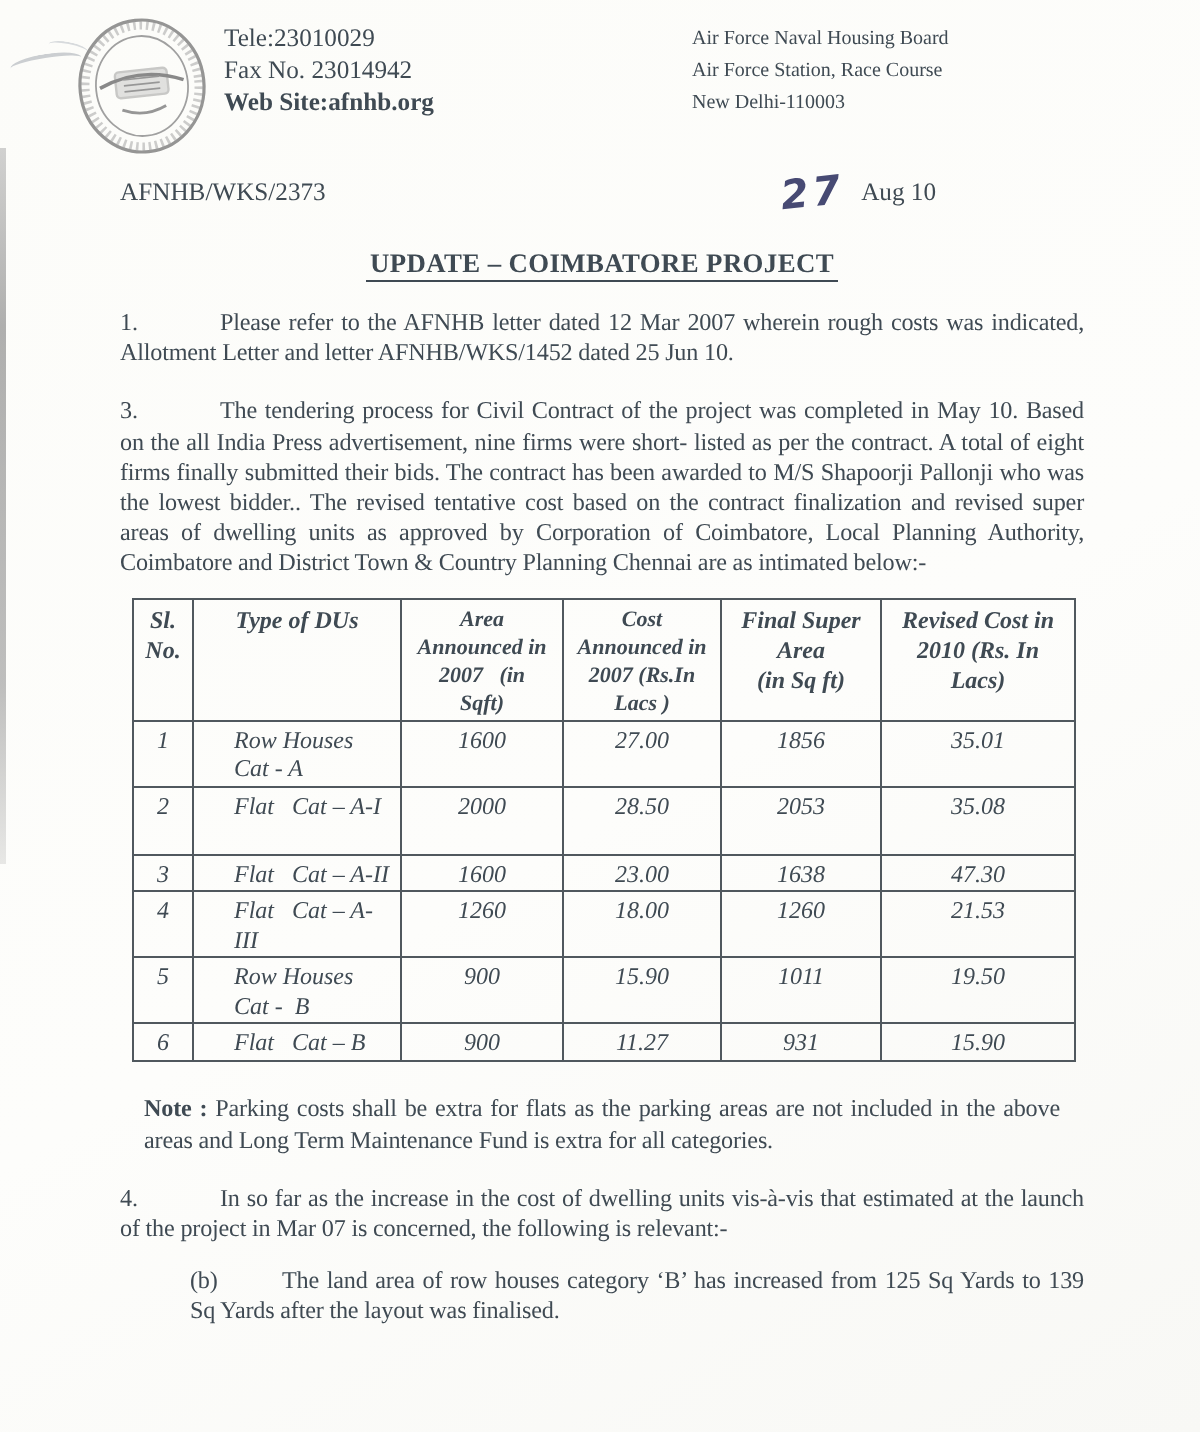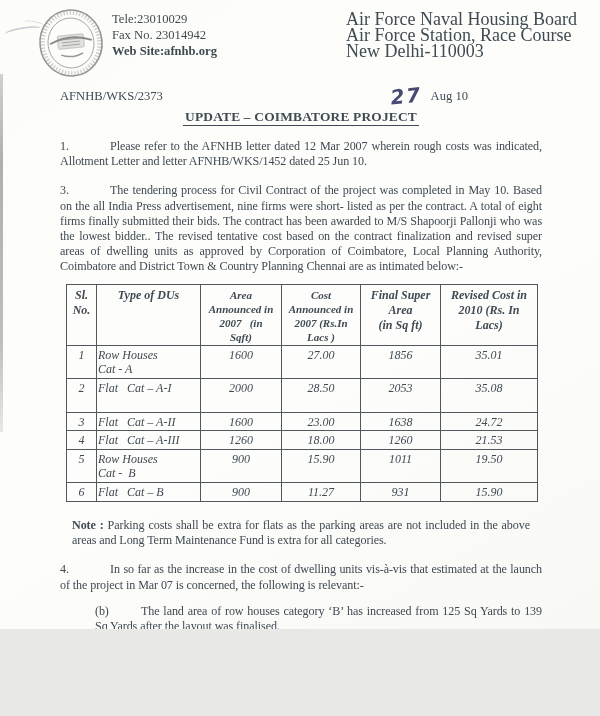--- a/index.html
+++ b/index.html
@@ -1,61 +1,61 @@
 <!DOCTYPE html>
 <html style="--paper: #fcfcf9; --ink: #3f4a53; --ink-pen: #474a73; --rule: #50585e;"><head>
 <meta charset="utf-8">
 <style>
   html,body { margin:0; padding:0; background:#e8e8e6; }
   .page {
-    position:relative; width:600px; height:629px; overflow:hidden;
+    position:relative; width:600px; height:716px; overflow:hidden;
     background: linear-gradient(150deg, var(--paper,#fcfcf9) 0%, #fdfdfb 55%, #f8f8f5 100%);
     font-family:"Liberation Serif", serif;
     color: var(--ink, #3f4a53);
   }
   
   .edge-line { position:absolute; left:0; top:74px; width:2.5px; height:358px;
     background:linear-gradient(#adadad,#707070 25%,#8b8b8b 75%,#d6d6d4); opacity:.55; }
   .squiggle { position:absolute; border-radius:50%; }
   .sq1 { left:5px; top:27px; width:36px; height:7px; border-top:2px solid #c3c7cb; transform:rotate(-9deg); opacity:.85; }
   .sq2 { left:24px; top:21px; width:20px; height:5px; border-top:1.5px solid #ced2d6; transform:rotate(11deg); opacity:.8; }
   
   .seal { position:absolute; left:37px; top:7px; transform:rotate(-6deg); opacity:.9; }
   .contact { position:absolute; left:112px; top:12px; font-size:12.6px; line-height:15.8px; }
   .contact .u { text-decoration:underline; }
   .contact .b { font-weight:bold; }
-  .address { position:absolute; left:346px; top:12px; font-size:18px; line-height:15.8px; }
+  .address { position:absolute; left:346px; top:12px; font-size:10px; line-height:15.8px; }
   
   .content { position:absolute; left:60px; top:86px; width:482px; }
   .refline { display:flex; align-items:baseline; font-size:12.6px; }
   .date-wrap { margin-left:auto; margin-right:74px; display:flex; align-items:baseline; gap:9px; }
   .handwritten {
     font-family:"DejaVu Sans", sans-serif; font-style:italic; font-weight:600;
     font-size:20px; line-height:14px; letter-spacing:2px;
     color: var(--ink-pen, #474a73);
     display:inline-block; transform:rotate(-6deg) translateY(3px);
   }
-  .title { text-align:center; font-weight:bold; font-size:13.4px; margin-top:5px; letter-spacing:.2px; }
+  .title { text-align:center; font-weight:bold; font-size:13.4px; margin-top:20px; letter-spacing:.2px; }
   .title span { border-bottom:1.7px solid currentColor; padding:0 2px 1px; }
   .para { margin:14px 0 0; text-align:justify; font-size:12.1px; line-height:15.2px; letter-spacing:-0.1px; }
   .pnum { display:inline-block; width:50px; }
   .note { margin:11px 12px 0; text-align:justify; font-size:12.1px; line-height:15.2px; letter-spacing:-0.1px; }
   .note .b { font-weight:bold; }
   .subpara { margin:11px 0 0 35px; text-align:justify; font-size:12.1px; line-height:15.2px; letter-spacing:-0.1px; }
   .slabel { display:inline-block; width:46px; }
   
   .tablewrap { margin:9px 0 16px 6px;font-style:italic; }
   table { border-collapse:collapse; width:471px; table-layout:fixed; font-size:12px; }
   th, td { border:1.4px solid var(--rule,#50585e); padding:1px 4px; vertical-align:top; overflow:hidden; }
   th { font-weight:bold; text-align:center; font-size:12px; line-height:1.28; padding-top:3px; white-space:pre-wrap; }
   th.th-sm { font-size:11px; }
   thead tr { height:56px; }
   td { line-height:14.5px; padding-top:2px; }
   td.num { text-align:center; }
-  td.type { text-align:left; padding-left:1px; white-space:pre-wrap; }
+  td.type { text-align:left; padding-left:20px; white-space:pre-wrap; }
   tr.r1 { height:29px; } tr.r2 { height:34px; } tr.r3 { height:17px; }
   tr.r4 { height:17px; } tr.r5 { height:29px; } tr.r6 { height:19px; }
 </style>
 </head>
 <body>
 
 <div class="page">
 
   <div class="edge-line"></div>
   <div class="squiggle sq1"></div>
@@ -147,21 +147,21 @@
             <td class="num">28.50</td>
             <td class="num">2053</td>
             <td class="num">35.08</td>
           </tr>
           <tr class="r3">
             <td class="num">3</td>
             <td class="type">Flat   Cat – A-II</td>
             <td class="num">1600</td>
             <td class="num">23.00</td>
             <td class="num">1638</td>
-            <td class="num">24.72</td>
+            <td class="num">47.30</td>
           </tr>
           <tr class="r4">
             <td class="num">4</td>
             <td class="type">Flat   Cat – A-III</td>
             <td class="num">1260</td>
             <td class="num">18.00</td>
             <td class="num">1260</td>
             <td class="num">21.53</td>
           </tr>
           <tr class="r5">

